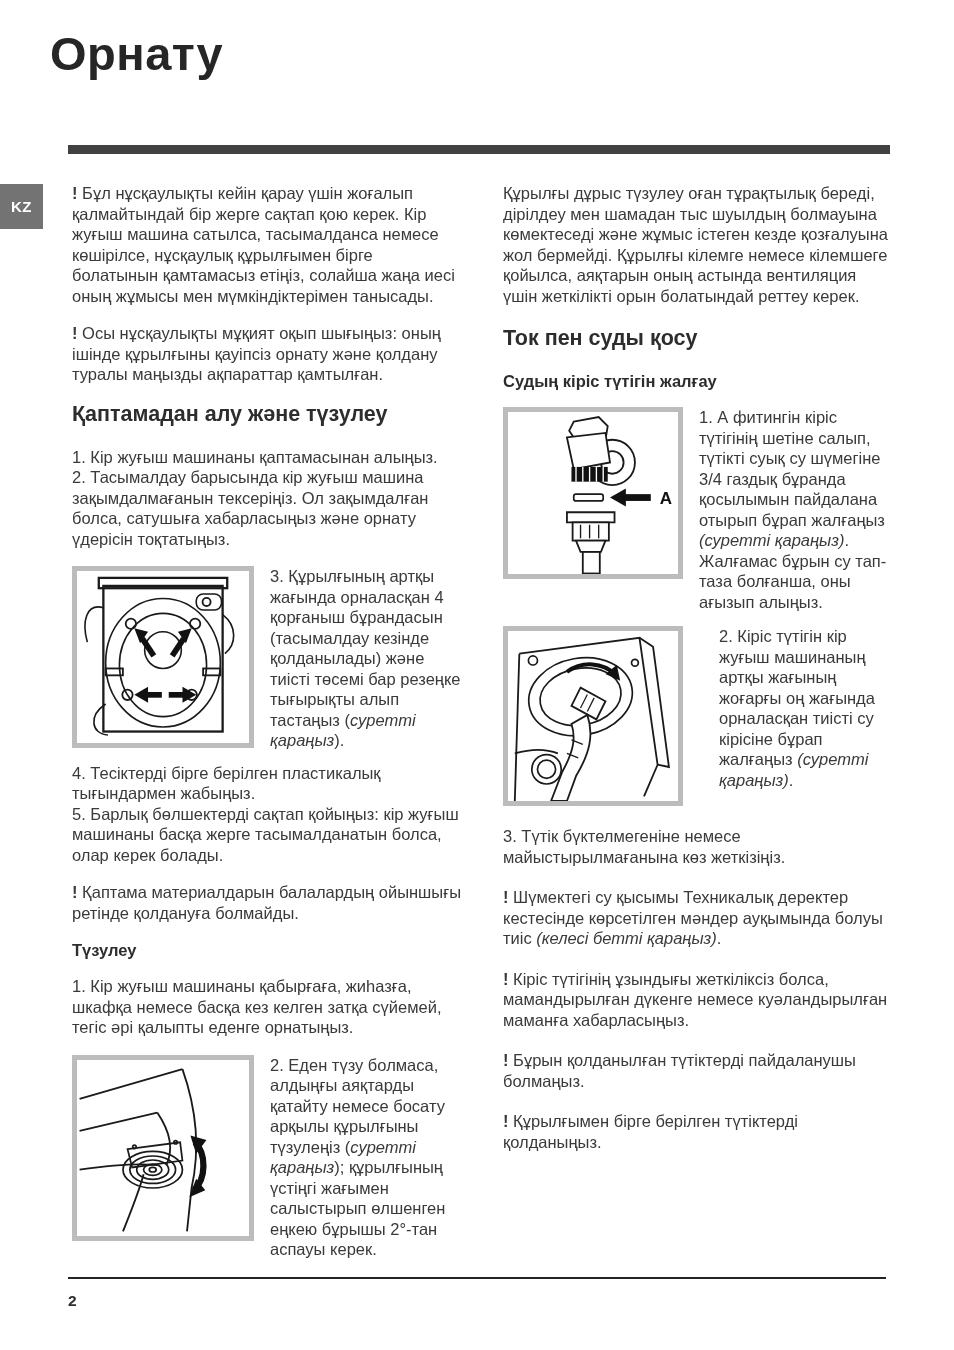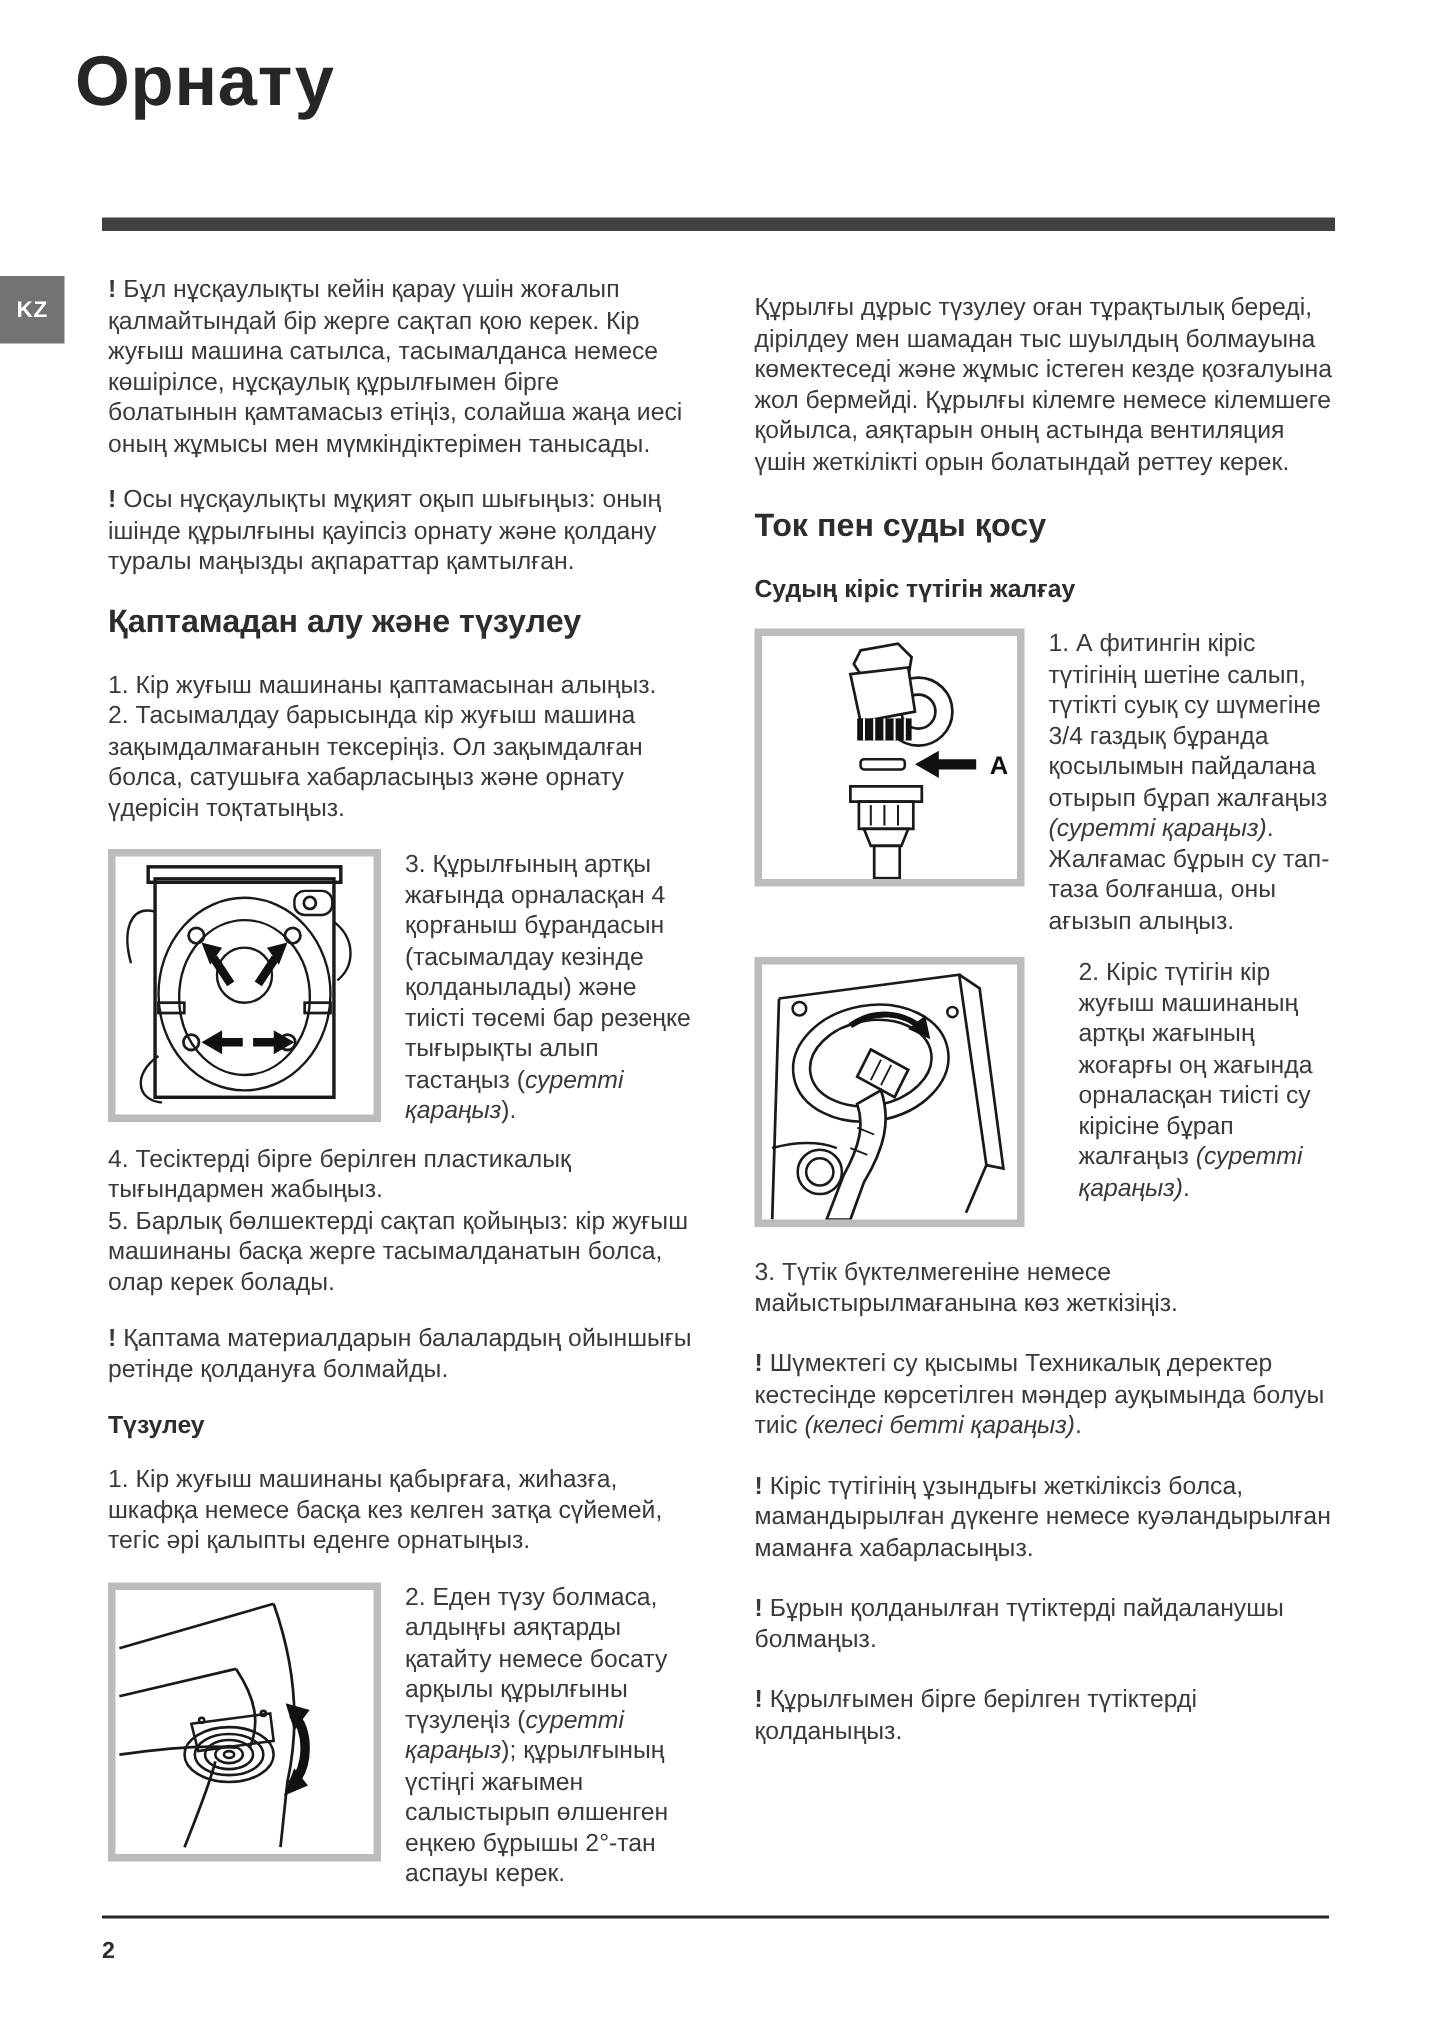--- a/index.html
+++ b/index.html
@@ -16,21 +16,21 @@
   }
   .kz-tab {
     position:absolute; left:0; top:184px; width:43px; height:45px;
     background:#737373; color:#ffffff; font-size:15px; font-weight:bold;
     display:flex; align-items:center; justify-content:center; letter-spacing:0.5px;
   }
   .col { position:absolute; top:183px; width:390px; font-size:16.5px; line-height:20.5px; }
   .col-left  { left:72px; }
   .col-right { left:503px; width:388px; }
   .col p { margin:0 0 17px 0; }
-  .col-right p { margin-bottom:20px;margin-top:12px; }
+  .col-right p { margin-bottom:20px; }
   h2.sec {
     font-size:21.5px; line-height:25px; font-weight:bold; color:#2d2d2d; margin:1px 0 20px 0;
   }
   h3.sub { font-size:16.5px; line-height:21px; font-weight:bold; color:#2d2d2d; margin:0 0 15px 0; }
   .mark { font-weight:bold; }
   .it { font-style:italic;text-align:right; }
   .line { display:block; }
   .figure { display:flex; gap:16px; margin:0 0 12px 0; }
   .fig-frame {
     flex:none; width:182px; border:5px solid #bcbcbc; background:#ffffff;

